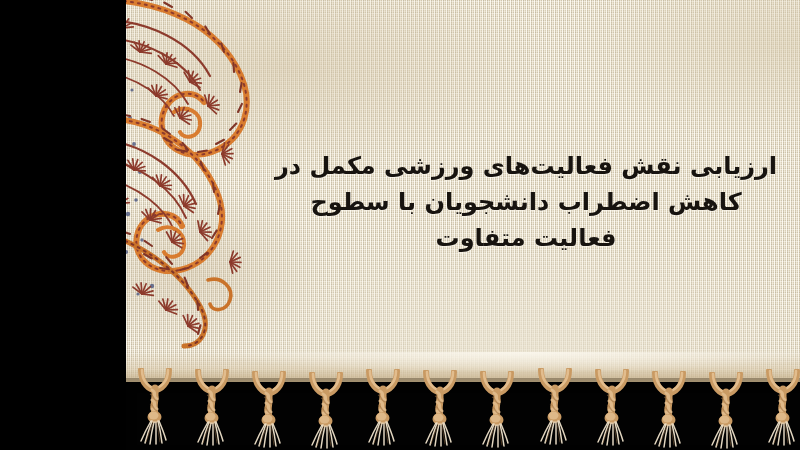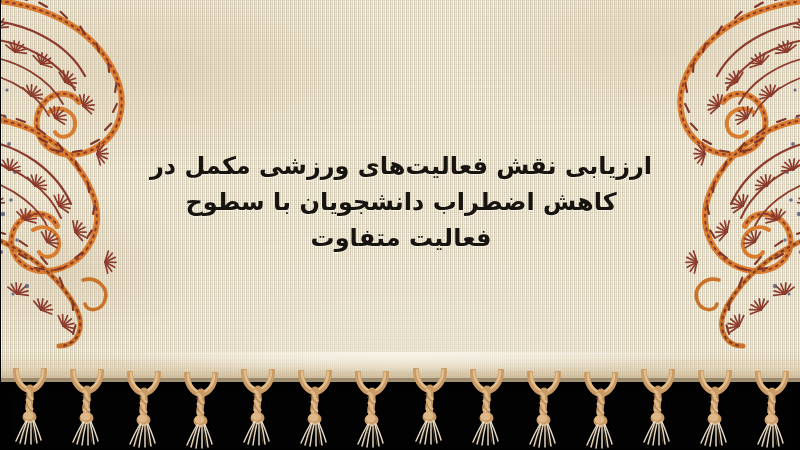--- a/index.html
+++ b/index.html
@@ -3,21 +3,21 @@
 <meta charset="utf-8">
 <title>Persian Title Card</title>
 <style>
   html, body {
     margin: 0;
     padding: 0;
     background: #000;
   }
   #stage {
     position: relative;
-    width: 799px;
+    width: 674px;
     height: 450px;
     overflow: hidden;
     background: #fdba74;
     font-family: "DejaVu Sans", "Liberation Sans", sans-serif;
   }
 
   
   .cloth {
     position: absolute;
     left: 0; top: 0;

